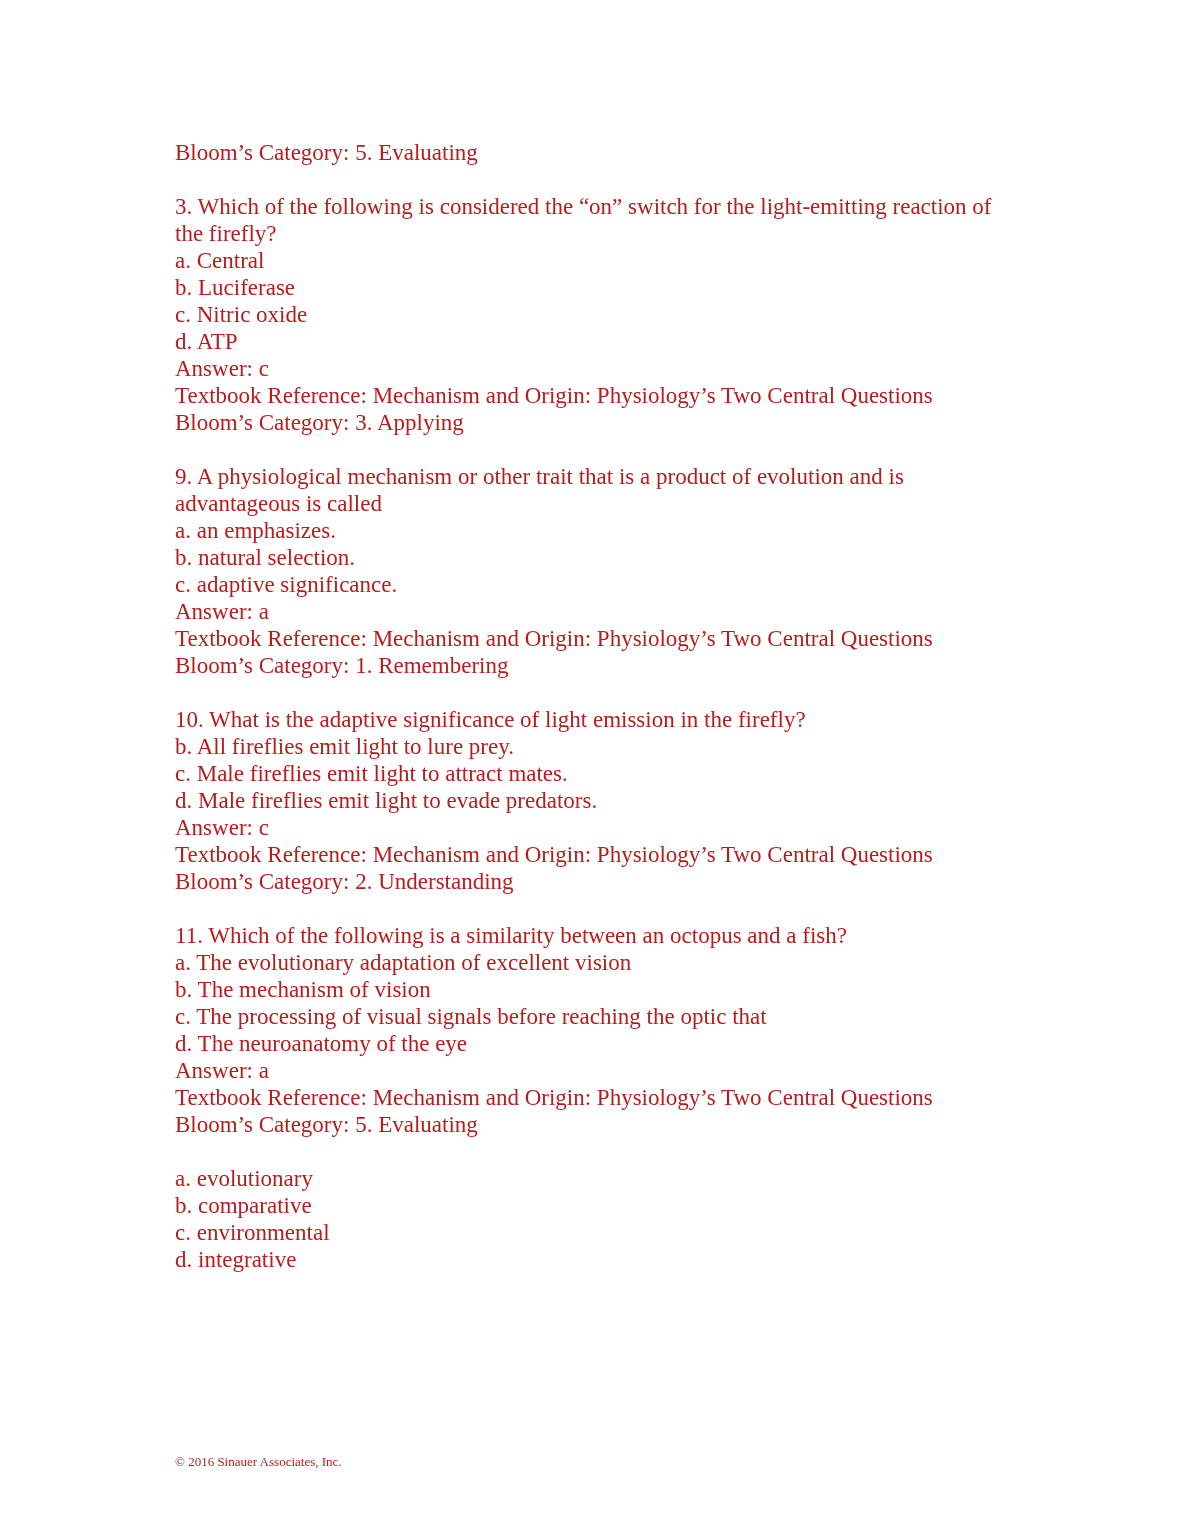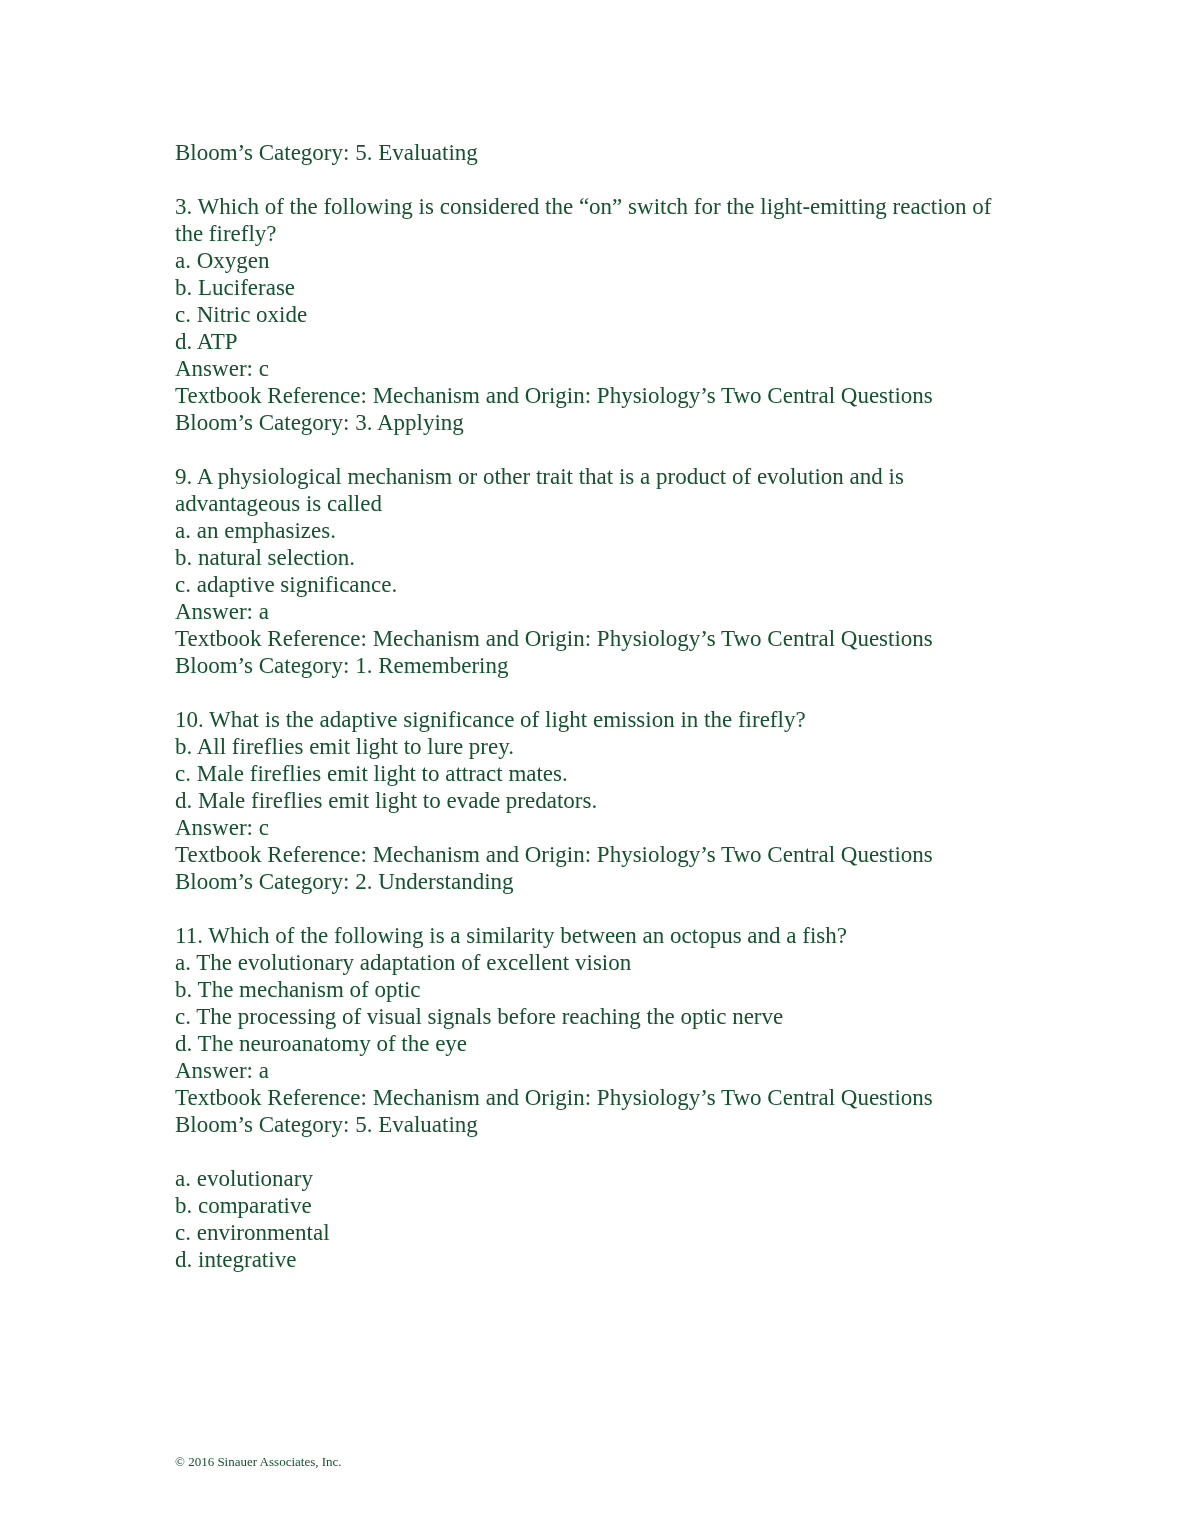--- a/index.html
+++ b/index.html
@@ -5,21 +5,21 @@
   html, body {
     margin: 0;
     padding: 0;
     background: #ffffff;
   }
   .page {
     position: relative;
     width: 997px;
     height: 1540px;
     background: #ffffff;
-    color: #14532d;
+    color: #b91c1c;
     font-family: "Liberation Serif", serif;
     overflow: hidden;
   }
   .content {
     position: absolute;
     left: 175px;
     top: 139px;
     width: 836px;
     font-size: 23px;
     line-height: 27px;
@@ -45,21 +45,21 @@
 </head>
 <body>
 
 <div class="page">
   <div class="content">
 
     <p class="lead-line">Bloom’s Category: 5. Evaluating</p>
 
     <div class="qblock">
       <p>3. Which of the following is considered the “on” switch for the light-emitting reaction of the firefly?</p>
-      <p>a. Oxygen</p>
+      <p>a. Central</p>
       <p>b. Luciferase</p>
       <p>c. Nitric oxide</p>
       <p>d. ATP</p>
       <p>Answer: c</p>
       <p>Textbook Reference: Mechanism and Origin: Physiology’s Two Central Questions</p>
       <p>Bloom’s Category: 3. Applying</p>
     </div>
 
     <div class="qblock">
       <p>9. A physiological mechanism or other trait that is a product of evolution and is advantageous is called</p>
@@ -77,22 +77,22 @@
       <p>c. Male fireflies emit light to attract mates.</p>
       <p>d. Male fireflies emit light to evade predators.</p>
       <p>Answer: c</p>
       <p>Textbook Reference: Mechanism and Origin: Physiology’s Two Central Questions</p>
       <p>Bloom’s Category: 2. Understanding</p>
     </div>
 
     <div class="qblock">
       <p>11. Which of the following is a similarity between an octopus and a fish?</p>
       <p>a. The evolutionary adaptation of excellent vision</p>
-      <p>b. The mechanism of optic</p>
-      <p>c. The processing of visual signals before reaching the optic nerve</p>
+      <p>b. The mechanism of vision</p>
+      <p>c. The processing of visual signals before reaching the optic that</p>
       <p>d. The neuroanatomy of the eye</p>
       <p>Answer: a</p>
       <p>Textbook Reference: Mechanism and Origin: Physiology’s Two Central Questions</p>
       <p>Bloom’s Category: 5. Evaluating</p>
     </div>
 
     <div class="qblock">
       <p>a. evolutionary</p>
       <p>b. comparative</p>
       <p>c. environmental</p>

